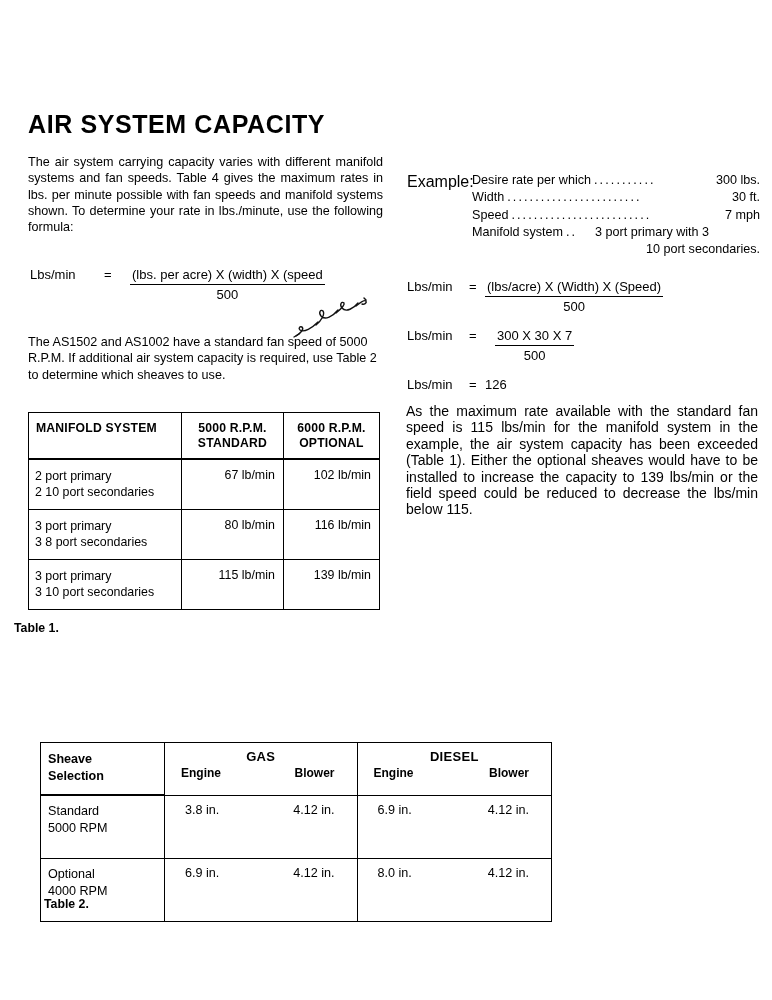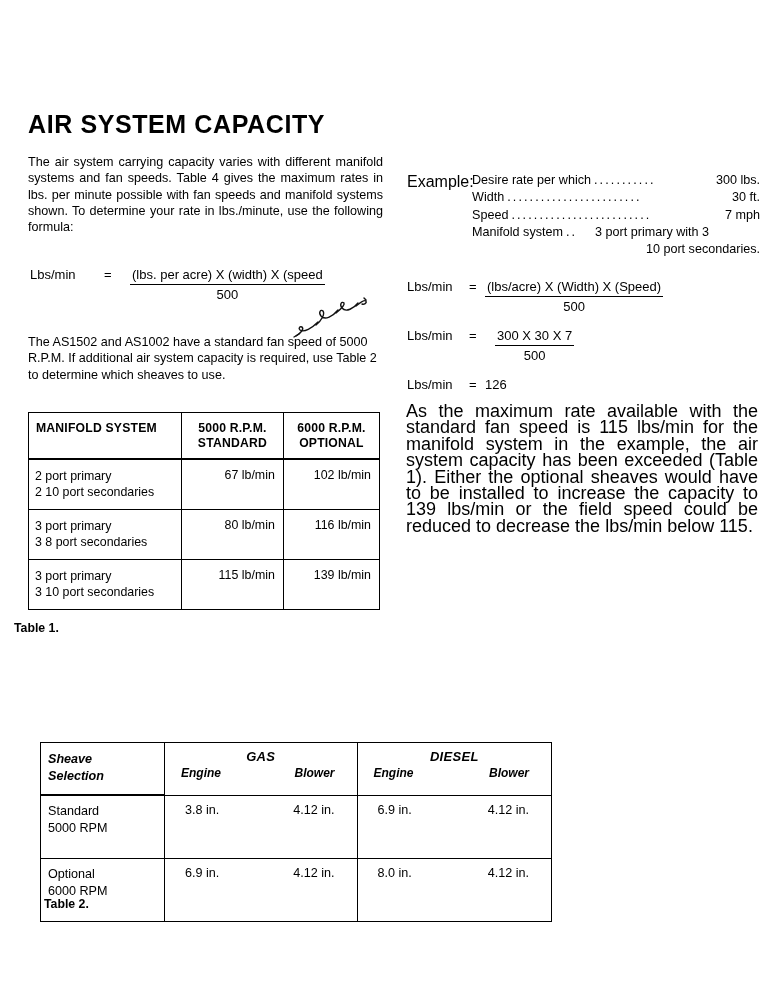--- a/index.html
+++ b/index.html
@@ -192,21 +192,21 @@
   #formula-right .f-eq { width: 16px; }
   .f-block { margin-bottom: 12px; }
   .f-block.last { margin-bottom: 0; }
   .pad-l { padding-left: 10px; }
 
   #result-paragraph {
     position: absolute;
     left: 406px;
     top: 403px;
     width: 352px;
-    font-size: 18px;
+    font-size: 14px;
     line-height: 16.4px;
     text-align: justify;
   }
 
   
   #table-2-wrap {
     position: absolute;
     left: 40px;
     top: 742px;
     width: 512px;
@@ -264,21 +264,21 @@
   #table-2 .vals-inner > span:first-child {
     flex: 1 1 50%;
     text-align: left;
     padding-left: 20px;
   }
   #table-2 .vals-inner > span:last-child {
     flex: 1 1 50%;
     text-align: right;
     padding-right: 22px;
   }
-  #table-2 .hdr-row td { border-bottom-width: 2.4px; font-style: italic; }
+  #table-2 .hdr-row td { border-bottom-width: 2.4px; }
 </style>
 </head>
 <body>
 
 <div class="page">
 
   <div id="page-title">AIR SYSTEM CAPACITY</div>
 
   <div id="intro-paragraph">The air system carrying capacity varies with different manifold systems and fan speeds. Table 4 gives the maximum rates in lbs. per minute possible with fan speeds and manifold systems shown. To determine your rate in lbs./minute, use the following formula:</div>
 
@@ -444,21 +444,21 @@
         <td class="t2-vals">
           <div class="vals-inner">
             <span>6.9 in.</span>
             <span>4.12 in.</span>
           </div>
         </td>
       </tr>
       <tr>
         <td class="t2-rowlabel">
           <div>Optional</div>
-          <div>6000 RPM</div>
+          <div>4000 RPM</div>
         </td>
         <td class="t2-vals">
           <div class="vals-inner">
             <span>6.9 in.</span>
             <span>4.12 in.</span>
           </div>
         </td>
         <td class="t2-vals">
           <div class="vals-inner">
             <span>8.0 in.</span>

